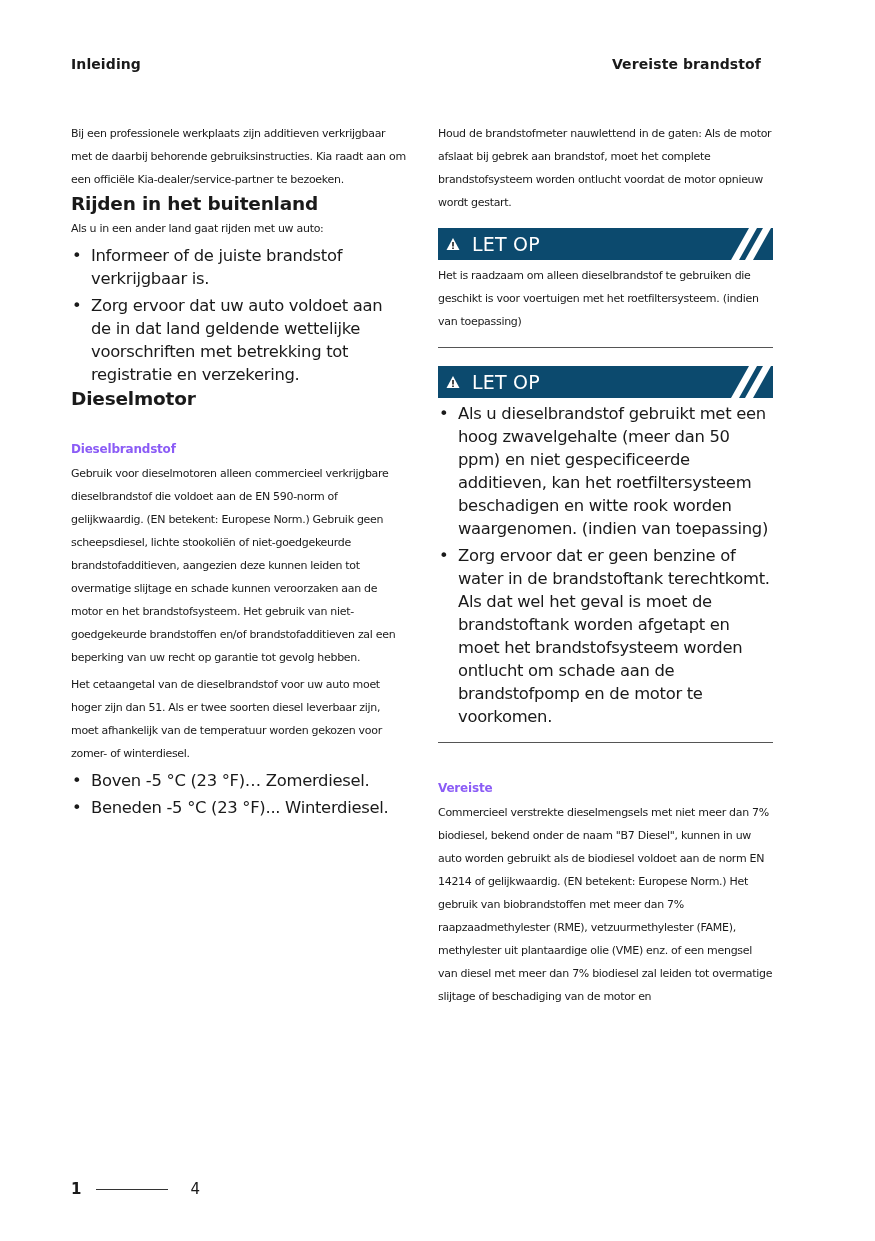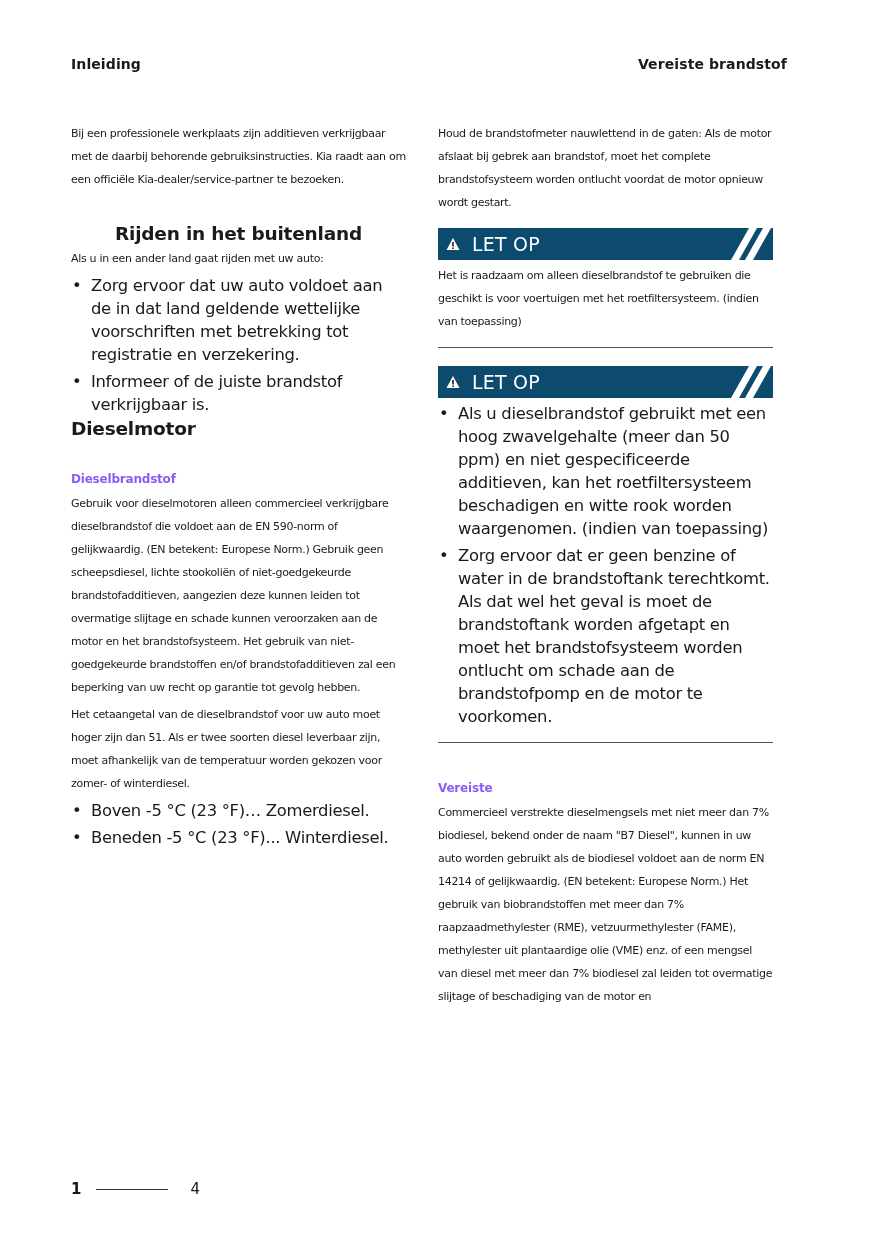--- a/index.html
+++ b/index.html
@@ -5,21 +5,21 @@
   html, body { margin:0; padding:0; background:#ffffff; }
   body {
     width:875px; height:1241px; position:relative; overflow:hidden;
     font-family:"DejaVu Sans", "Liberation Sans", sans-serif;
     color:#1a1a1a;
   }
   .running-head {
     position:absolute; top:56px; font-size:14px; font-weight:bold; letter-spacing:0.1px;
   }
   .rh-left { left:71px; }
-  .rh-right { right:88px; }
+  .rh-right { right:114px; }
   .col { position:absolute; top:122px; width:335px; }
   .col-left { left:71px; }
   .col-right { left:438px; }
   p {
     margin:0; font-size:11px; line-height:23px; letter-spacing:-0.3px;
   }
   p + p { margin-top:4px; }
   h2 {
     margin:0; font-size:18.5px; font-weight:bold; line-height:26px; letter-spacing:-0.2px;
   }
@@ -51,25 +51,25 @@
 </style>
 </head>
 <body>
 
 <div class="running-head rh-left">Inleiding</div>
 <div class="running-head rh-right">Vereiste brandstof</div>
 
 <div class="col col-left">
   <p style="hyphens:manual;">Bij een professionele werkplaats zijn additieven verkrijgbaar met de daarbij behorende gebruiksinstructies. Kia raadt aan om een officiële Kia-dealer/service-partner te bezoeken.</p>
 
-  <h2 style="margin-top:30px;text-align:center;">Rijden in het buitenland</h2>
+  <h2 style="">Rijden in het buitenland</h2>
   <p>Als u in een ander land gaat rijden met uw auto:</p>
   <ul>
+    <li>Informeer of de juiste brandstof verkrijgbaar is.</li>
     <li>Zorg ervoor dat uw auto voldoet aan de in dat land geldende wettelijke voorschriften met betrekking tot registratie en verzekering.</li>
-    <li>Informeer of de juiste brandstof verkrijgbaar is.</li>
   </ul>
 
   <h2 style="">Dieselmotor</h2>
   <h3 style="margin-top:24px;">Dieselbrandstof</h3>
   <p>Gebruik voor dieselmotoren alleen commercieel verkrijgbare dieselbrandstof die voldoet aan de EN 590-norm of gelijkwaardig. (EN betekent: Europese Norm.) Gebruik geen scheepsdiesel, lichte stookoliën of niet-goedgekeurde brandstofadditieven, aangezien deze kunnen leiden tot overmatige slijtage en schade kunnen veroorzaken aan de motor en het brandstofsysteem. Het gebruik van niet-goedgekeurde brandstoffen en/of brandstofadditieven zal een beperking van uw recht op garantie tot gevolg hebben.</p>
   <p>Het cetaangetal van de dieselbrandstof voor uw auto moet hoger zijn dan 51. Als er twee soorten diesel leverbaar zijn, moet afhankelijk van de temperatuur worden gekozen voor zomer- of winterdiesel.</p>
   <ul>
     <li>Boven -5 °C (23 °F)… Zomerdiesel.</li>
     <li>Beneden -5 °C (23 °F)... Winterdiesel.</li>
   </ul>

